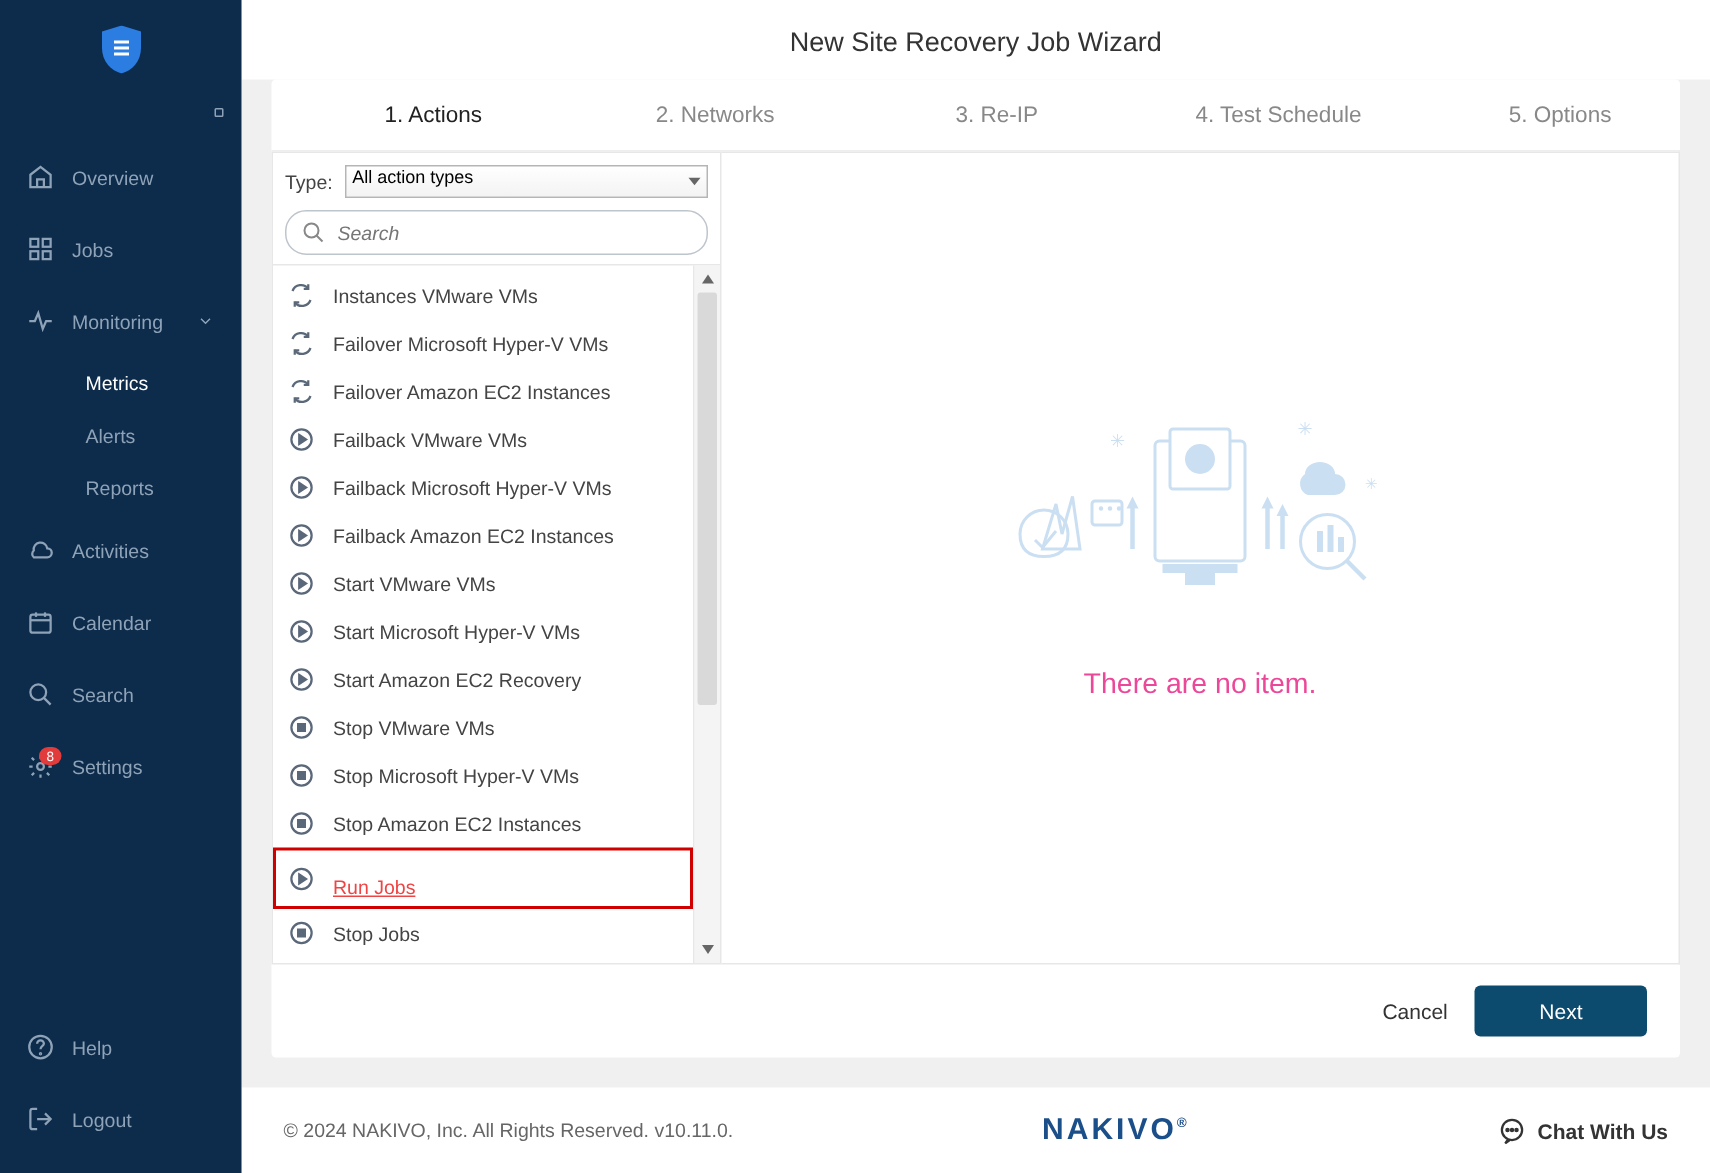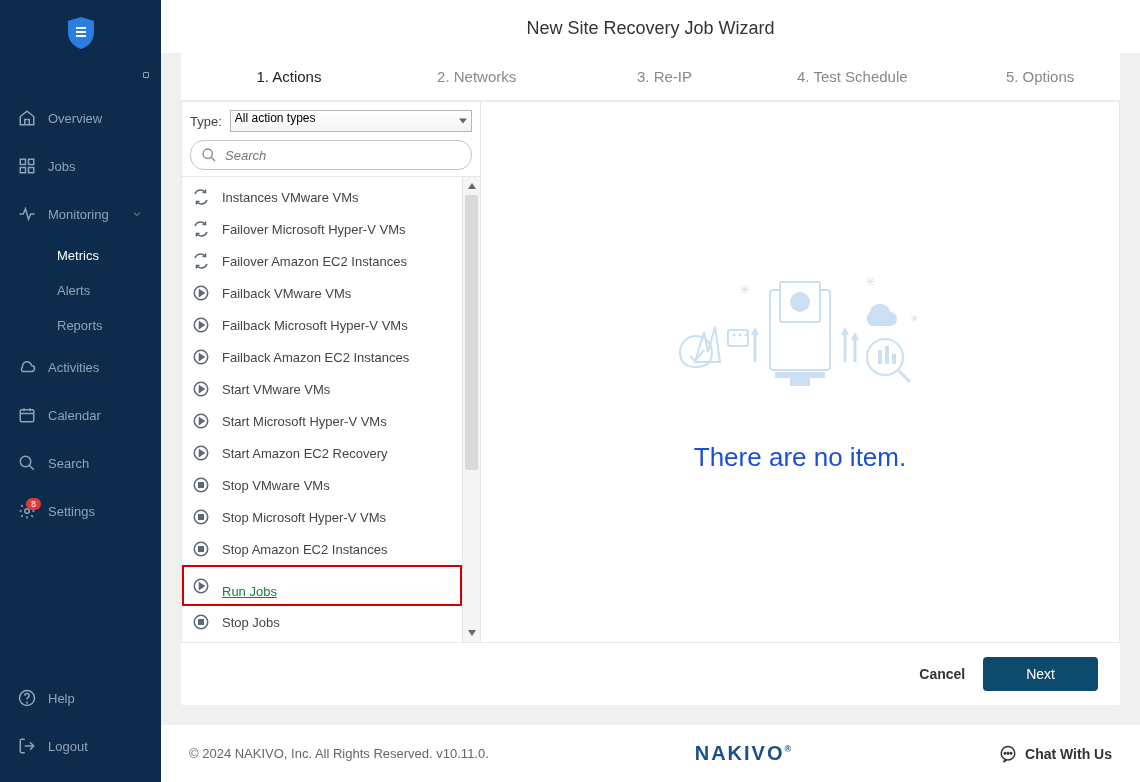--- a/index.html
+++ b/index.html
@@ -30,30 +30,30 @@
 .filter-row label { font-size: 13px; color: #444; }
 .select { flex: 1; height: 22px; border: 1px solid #b5b5b5; background: linear-gradient(#fff,#f3f3f3); font-size: 12px; padding: 0 4px; position: relative; }
 .select::after { content: ""; position: absolute; right: 4px; top: 50%; transform: translateY(-50%); border-left: 4px solid transparent; border-right: 4px solid transparent; border-top: 5px solid #666; }
 .search-wrap { margin: 4px 8px 6px 8px; border: 1px solid #bfc5cc; border-radius: 14px; height: 30px; display: flex; align-items: center; padding: 0 10px; gap: 8px; }
 .search-wrap input { border: none; outline: none; flex: 1; font-size: 13px; font-style: italic; color: #999; background: transparent; }
 .action-list-wrap { flex: 1; position: relative; border-top: 1px solid #e7e7e7; display: flex; }
 .action-list { flex: 1; overflow-y: auto; padding: 4px 0; }
 .action-item { display: flex; align-items: center; gap: 12px; padding: 7px 10px; font-size: 13px; color: #444; cursor: pointer; }
 .action-item .aicon { width: 18px; height: 18px; display: flex; align-items: center; justify-content: center; color: #5a687a; }
 .action-item.highlighted { outline: 2px solid #d10000; outline-offset: -2px; }
-.action-item.highlighted span:last-child { color: #15803d; text-decoration: underline; margin-top: 12px; }
+.action-item.highlighted span:last-child { color: #ef4444; text-decoration: underline; margin-top: 12px; }
 .scrollbar { width: 18px; background: #f4f4f4; display: flex; flex-direction: column; border-left: 1px solid #e7e7e7; }
 .sb-btn { height: 18px; display: flex; align-items: center; justify-content: center; background: #f4f4f4; }
 .sb-track { flex: 1; position: relative; background: #f4f4f4; }
 .sb-thumb { position: absolute; top: 0; left: 2px; right: 2px; height: 64%; background: #d9d9d9; border-radius: 2px; }
 .right-panel { flex: 1; border-top: 1px solid #e7e7e7; border-right: 1px solid #e7e7e7; border-bottom: 1px solid #e7e7e7; display: flex; flex-direction: column; align-items: center; justify-content: center; gap: 30px; }
 .empty-illus { width: 260px; height: 140px; }
-.empty-text { font-size: 26px; color: #1d4ed8; }
+.empty-text { font-size: 19px; color: #ec4899; }
 .wizard-footer { display: flex; justify-content: flex-end; align-items: center; gap: 18px; padding: 14px 22px; }
-.btn-cancel { color: #333; font-size: 14px; font-weight: 700; cursor: pointer; }
+.btn-cancel { color: #333; font-size: 14px; font-weight: 400; cursor: pointer; }
 .btn-next { background: #0c4a6e; color: #fff; border: none; border-radius: 4px; padding: 9px 43px; font-size: 14px; font-weight: 500; cursor: pointer; }
 .footer-bar { display: flex; align-items: center; padding: 0 28px; height: 67px; font-size: 13px; color: #666; background: #fff; }
 .footer-center { flex: 1; text-align: center; }
 .brand { font-size: 20px; font-weight: 700; color: #1b4f8a; letter-spacing: 2px; }
 .brand sup { font-size: 9px; }
 .chat { display: flex; align-items: center; gap: 8px; color: #333; font-weight: 600; font-size: 14px; cursor: pointer; }
 svg { display: block; }
 </style>
 </head>
 <body>

